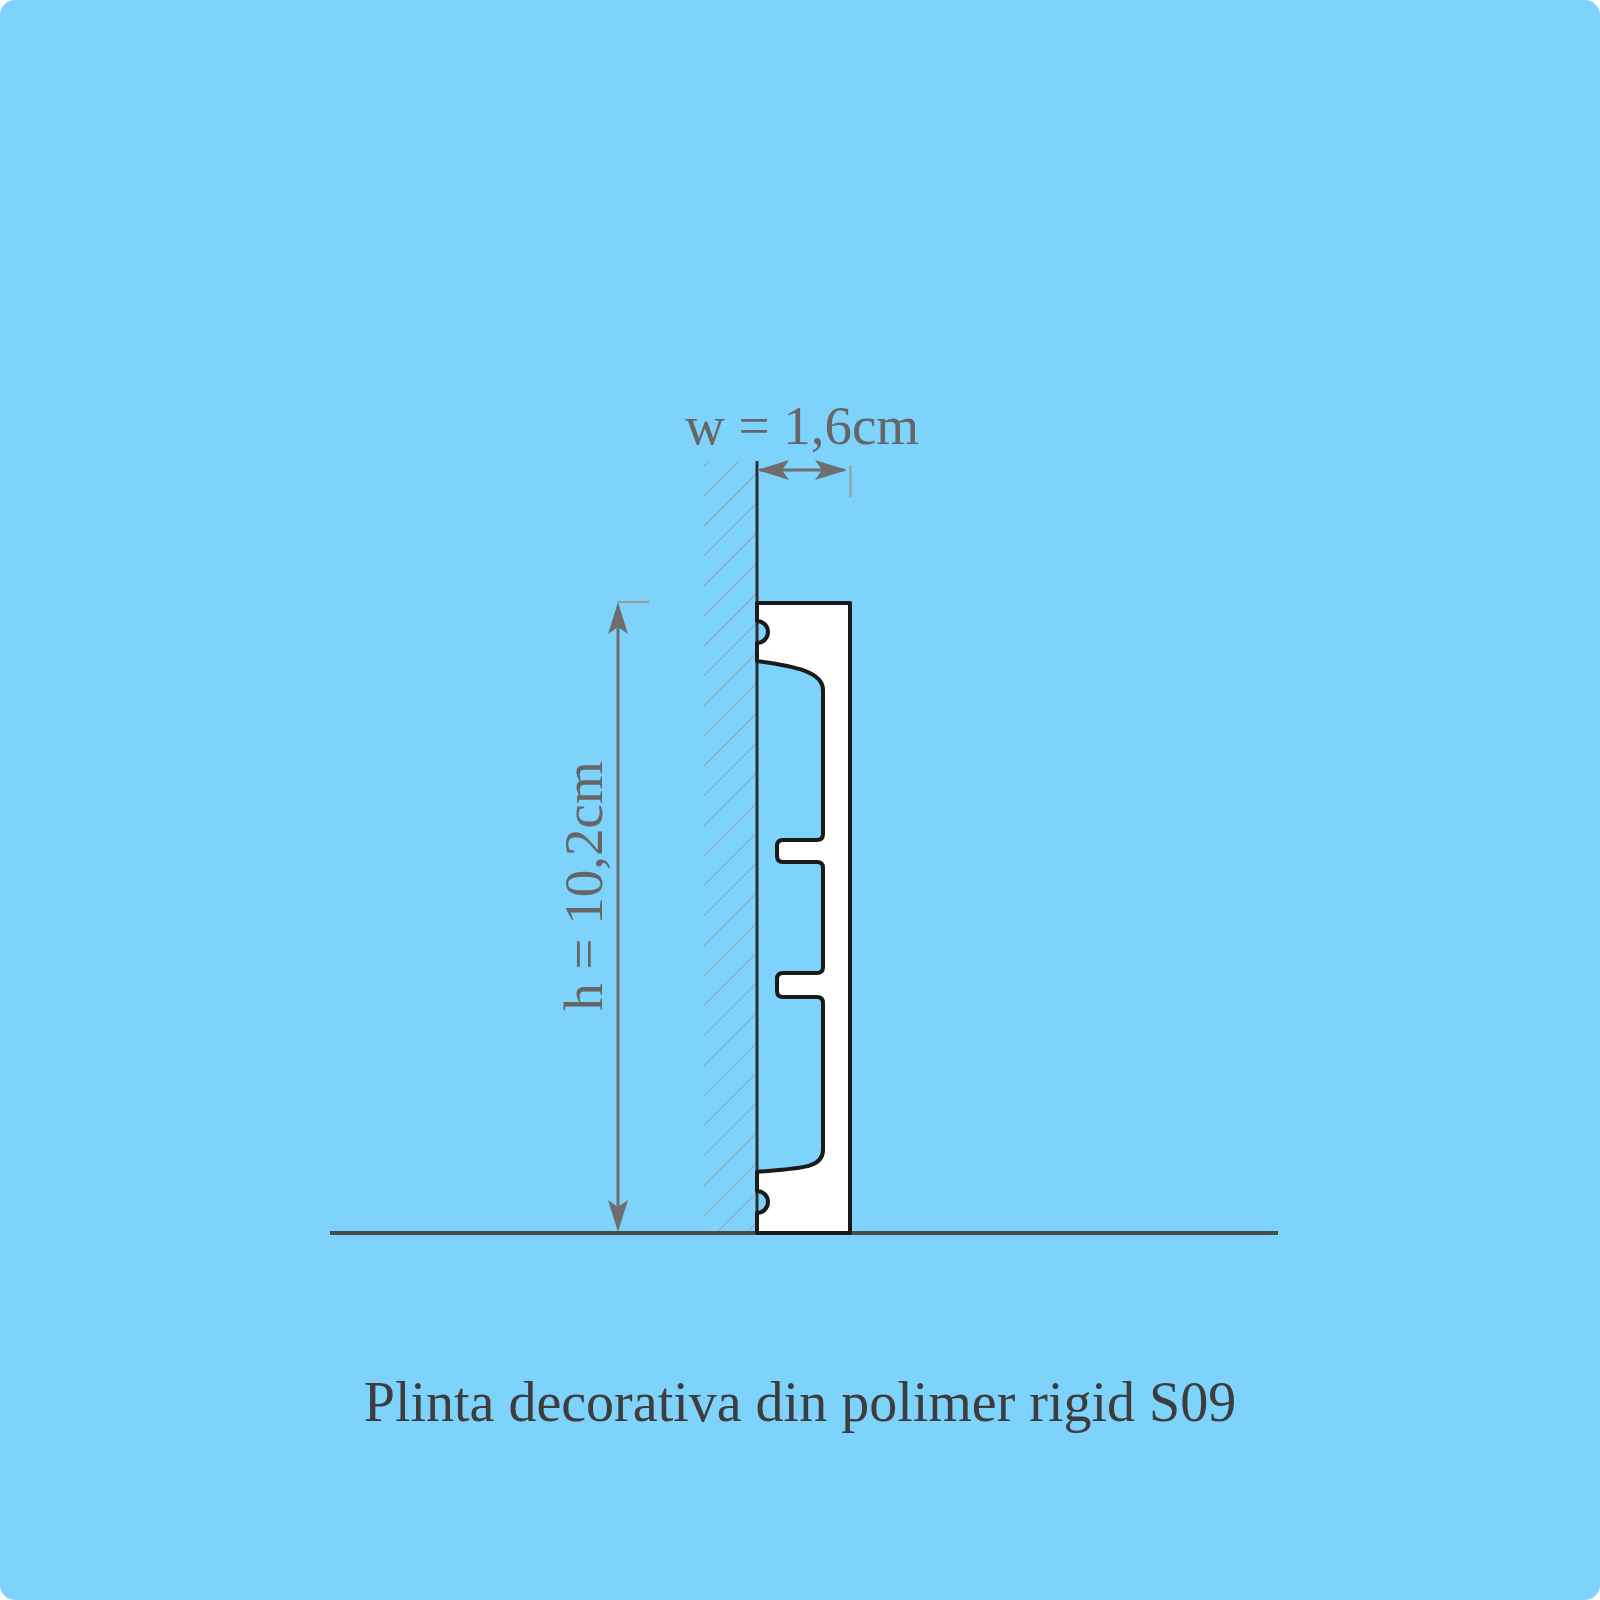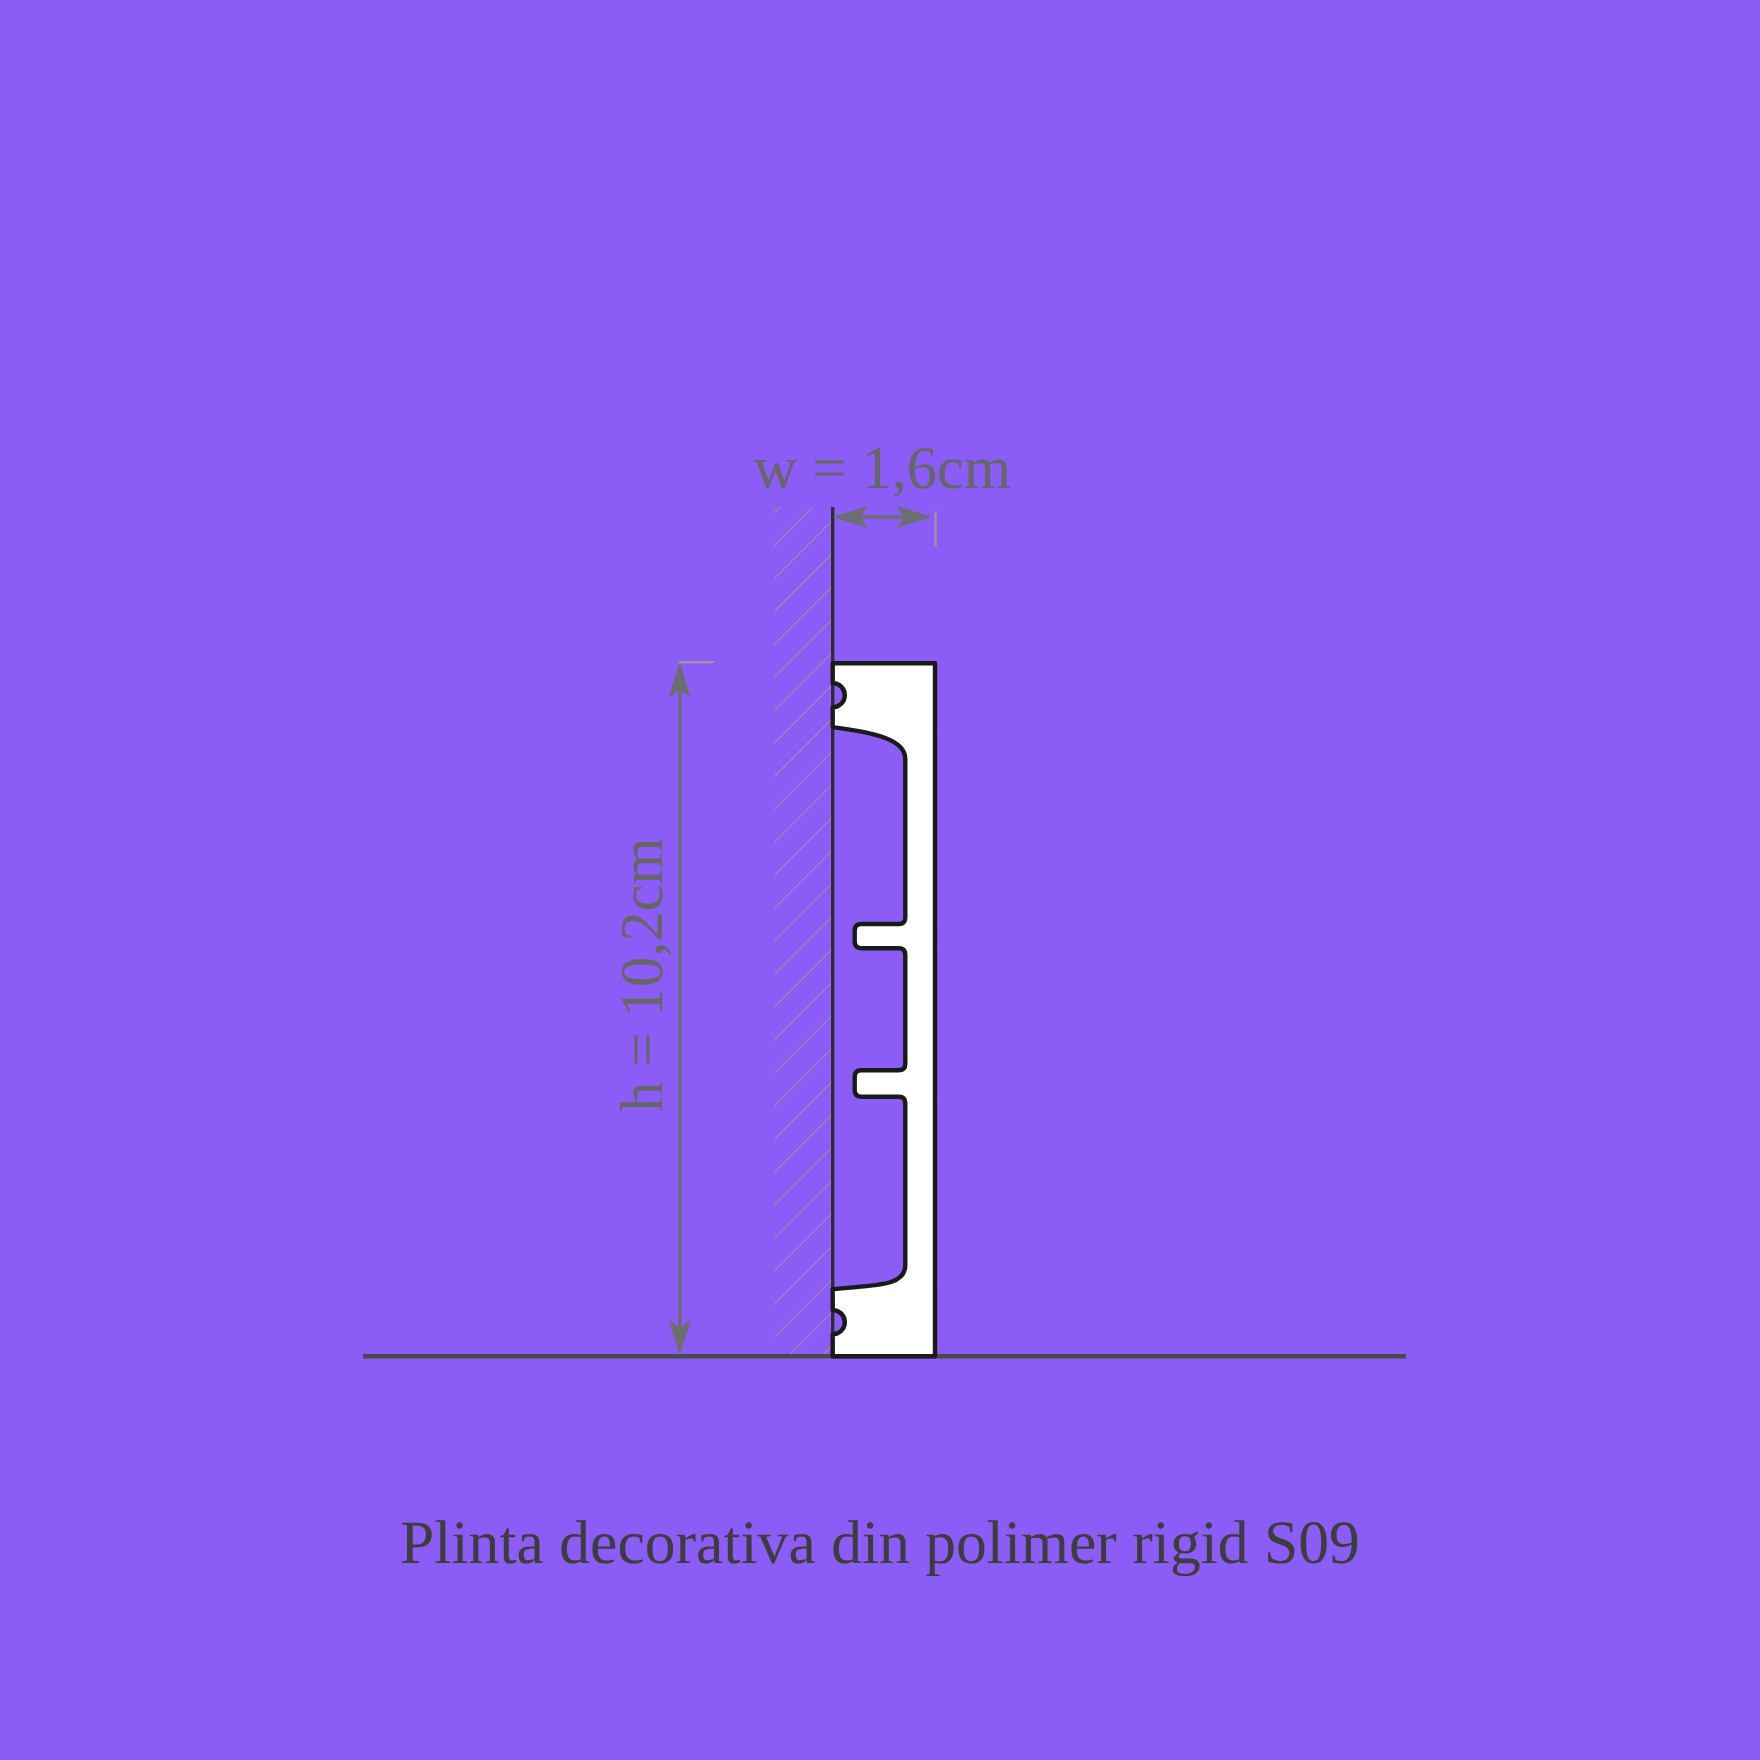--- a/index.html
+++ b/index.html
@@ -4,23 +4,24 @@
 <style>
   html, body {
     margin: 0;
     padding: 0;
     background: #ffffff;
   }
   .canvas {
     position: relative;
     width: 1600px;
     height: 1600px;
-    background: #8b5cf6;
+    background: #7dd3fc;
     overflow: hidden;
     font-family: "Liberation Serif", serif;
+    border-radius: 15px;
   }
   svg text {
     font-family: "Liberation Serif", serif;
   }
   text.dim-label {
     font-size: 55px;
   }
   text.caption {
     font-size: 56px;
   }

